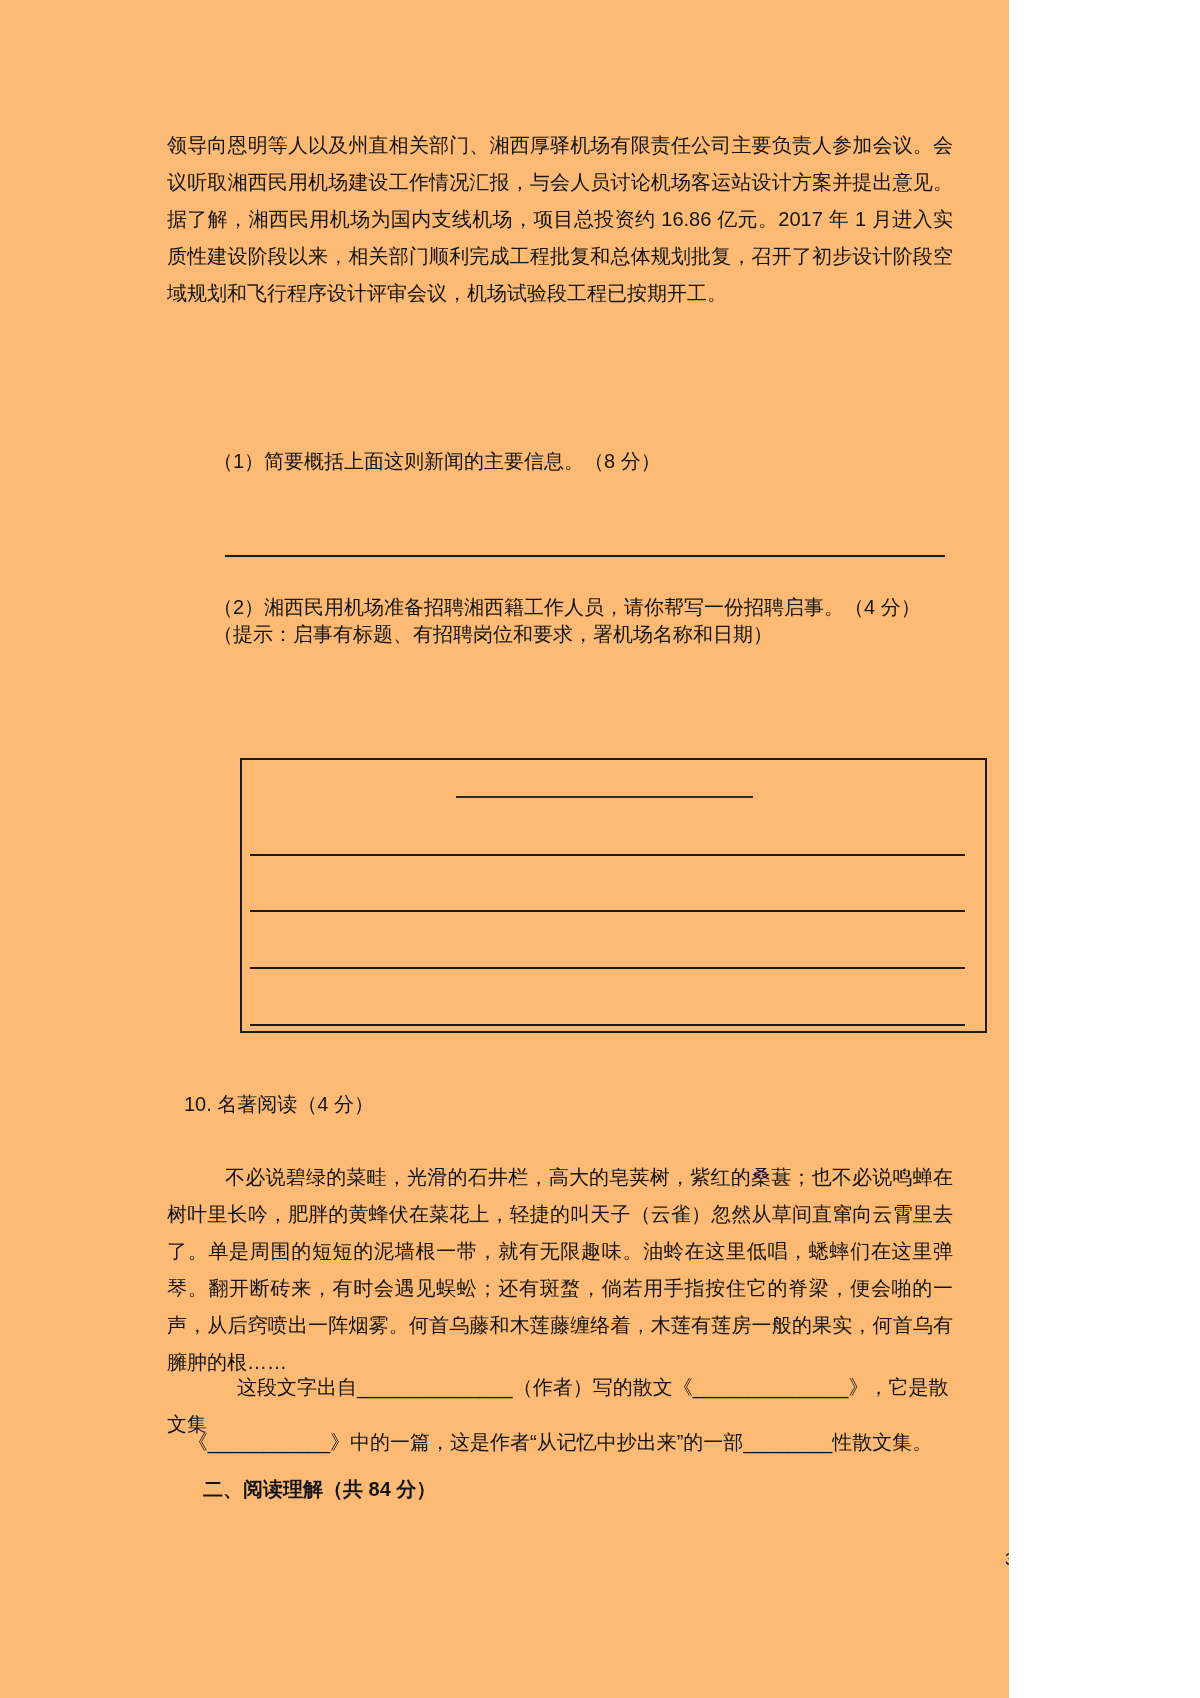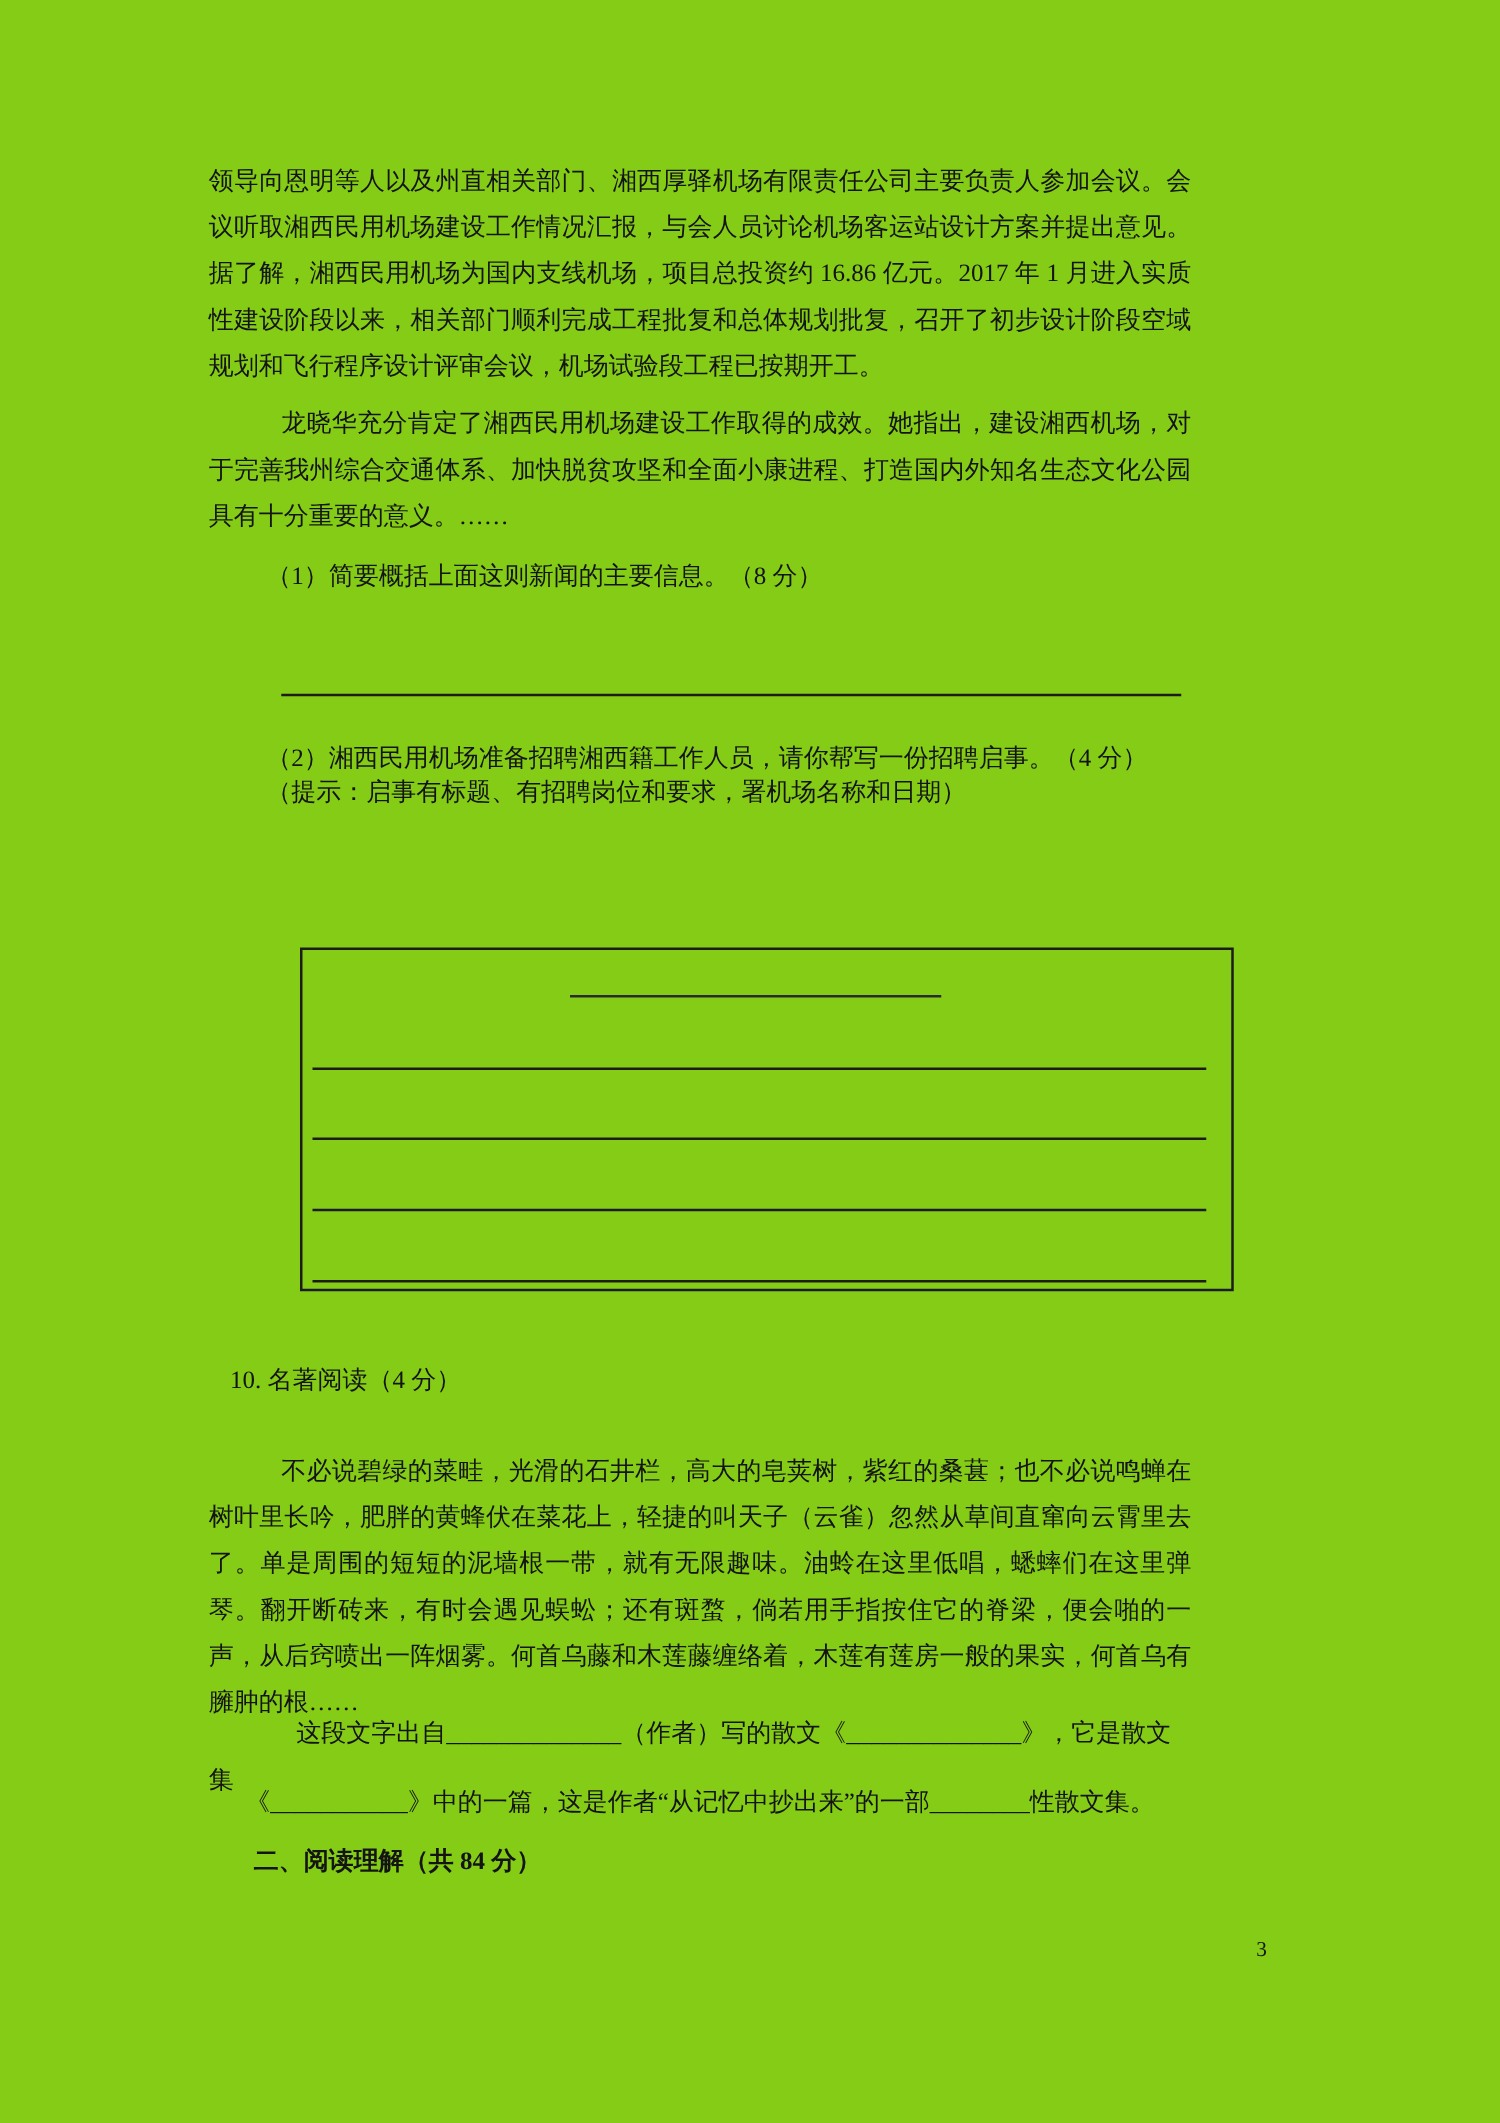--- a/index.html
+++ b/index.html
@@ -2,24 +2,24 @@
 <html><head>
 <meta charset="utf-8">
 <style>
   html, body {
     margin: 0;
     padding: 0;
     background: #ffffff;
   }
   .page {
     position: relative;
-    width: 1200px;
+    width: 1009px;
     height: 1698px;
-    background: #84cc16;
-    font-family: Liberation Serif, serif;
+    background: #fdba74;
+    font-family: Liberation Sans, sans-serif;
     font-size: 20px;
     line-height: 37px;
     color: #141414;
     overflow: hidden;
   }
   .blk {
     position: absolute;
     left: 167px;
     width: 786px;
   }
@@ -67,21 +67,20 @@
     line-height: 20px;
   }
 </style>
 </head>
 <body>
 
 <div class="page">
 
   <p class="blk just" style="top:127px; margin:0;">领导向恩明等人以及州直相关部门、湘西厚驿机场有限责任公司主要负责人参加会议。会议听取湘西民用机场建设工作情况汇报，与会人员讨论机场客运站设计方案并提出意见。据了解，湘西民用机场为国内支线机场，项目总投资约 16.86 亿元。2017 年 1 月进入实质性建设阶段以来，相关部门顺利完成工程批复和总体规划批复，召开了初步设计阶段空域规划和飞行程序设计评审会议，机场试验段工程已按期开工。</p>
 
-  <p class="blk just indent-para" style="top:321px; margin:0;">龙晓华充分肯定了湘西民用机场建设工作取得的成效。她指出，建设湘西机场，对于完善我州综合交通体系、加快脱贫攻坚和全面小康进程、打造国内外知名生态文化公园具有十分重要的意义。……</p>
 
   <p class="blk indent-q" style="top:443px; margin:0;">（1）简要概括上面这则新闻的主要信息。（8 分）</p>
 
   <div class="rule" style="left:225px; top:555px; width:720px;"></div>
 
   <p class="blk indent-q" style="top:589px; margin:0;">（2）湘西民用机场准备招聘湘西籍工作人员，请你帮写一份招聘启事。（4 分）</p>
 
   <p class="blk indent-q" style="top:616px; margin:0;">（提示：启事有标题、有招聘岗位和要求，署机场名称和日期）</p>
 
   <div class="answer-box">

